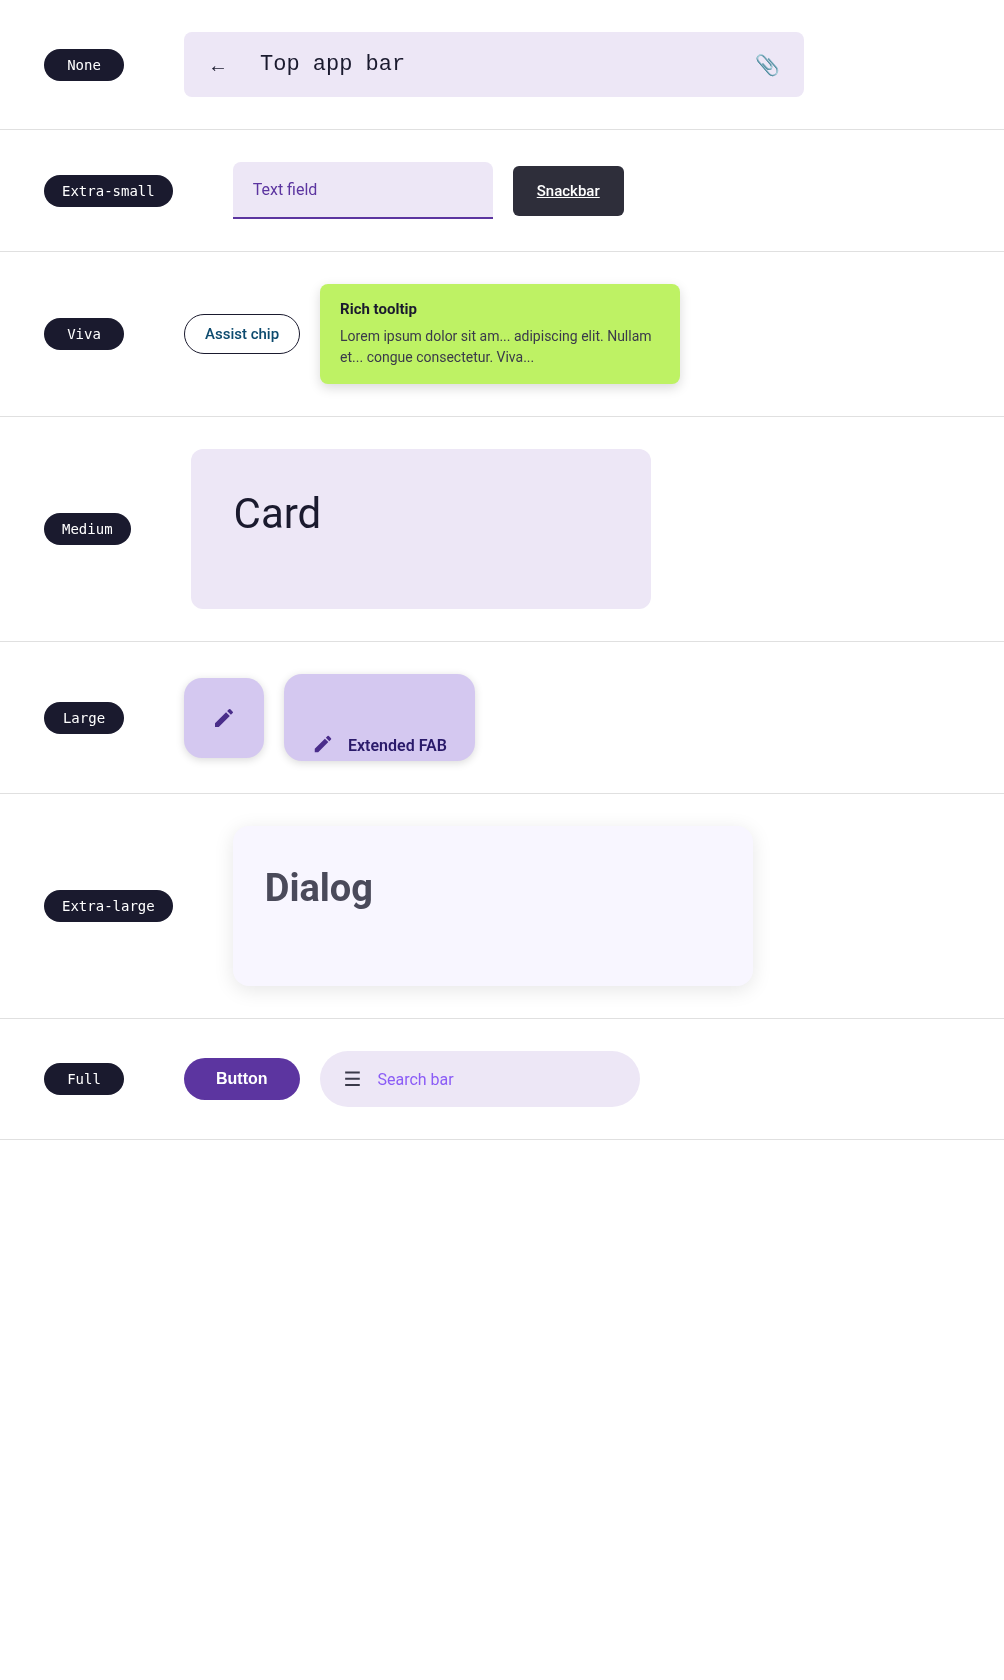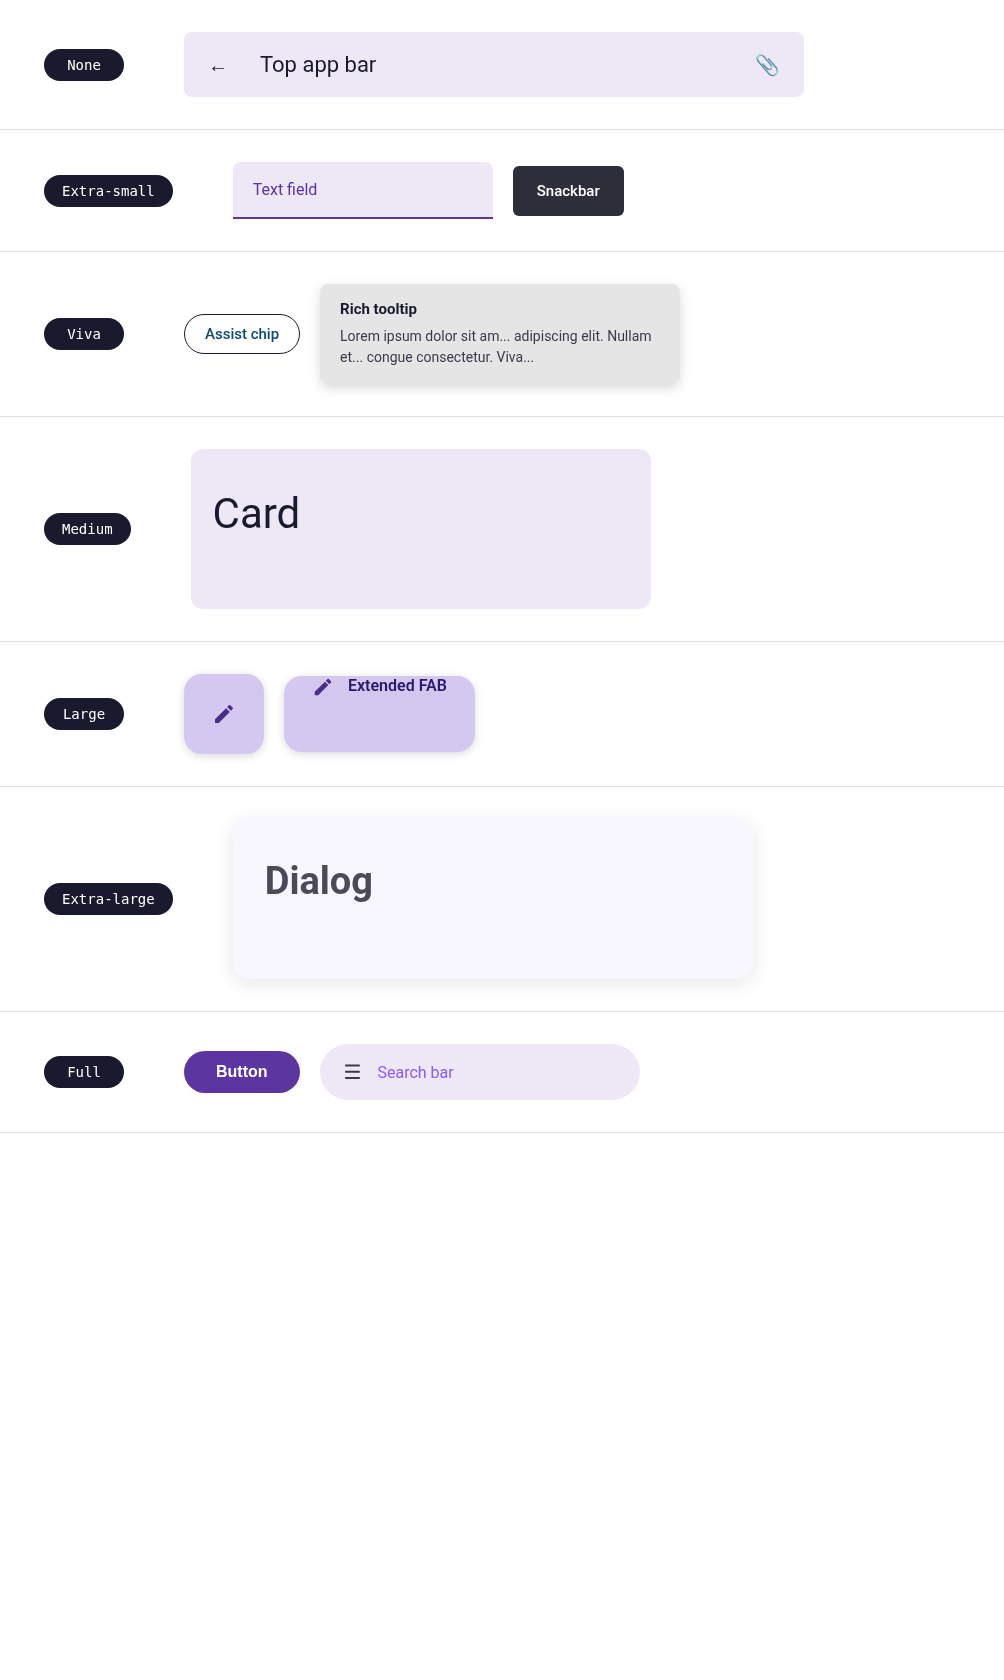--- a/index.html
+++ b/index.html
@@ -63,20 +63,21 @@
     .top-app-bar-back {
       font-size: 20px;
       color: #1a1a2e;
       margin-right: 12px;
     }
 
     .top-app-bar-title {
       font-size: 22px;
       color: #1a1a2e;
       flex: 1;
+      font-family: Liberation Mono, monospace;
     }
 
     .top-app-bar-icon {
       font-size: 20px;
       color: #1a1a2e;
     }
 
     
     .text-field-container {
       background: #ede7f6;
@@ -93,35 +94,36 @@
     }
 
     .snackbar {
       background: #2e2e3a;
       color: #ffffff;
       border-radius: 6px;
       padding: 16px 24px;
       font-size: 15px;
       font-weight: 500;
       white-space: nowrap;
+      text-decoration: underline;
     }
 
     
     .assist-chip {
       border: 1.5px solid #1a1a2e;
       border-radius: 20px;
       padding: 10px 20px;
       font-size: 15px;
       font-weight: 500;
       background: transparent;
       color: #0c4a6e;
     }
 
     .rich-tooltip {
-      background: #e5e5e5;
+      background: #bef264;
       border-radius: 8px;
       padding: 16px 20px;
       max-width: 360px;
       box-shadow: 0 4px 12px rgba(0,0,0,0.15);
     }
 
     .rich-tooltip-title {
       font-size: 15px;
       font-weight: 700;
       color: #1a1a2e;
@@ -131,21 +133,21 @@
     .rich-tooltip-body {
       font-size: 14px;
       color: #3a3a4a;
       line-height: 1.5;
     }
 
     
     .card {
       background: #ede7f6;
       border-radius: 12px;
-      padding: 40px 22px;
+      padding: 40px 43px;
       min-width: 460px;
       min-height: 160px;
     }
 
     .card-title {
       font-size: 42px;
       color: #1a1a2e;
       font-weight: 400;
     }
 
@@ -159,24 +161,24 @@
       align-items: center;
       justify-content: center;
       font-size: 22px;
       color: #4a2d8a;
       box-shadow: 0 2px 8px rgba(0,0,0,0.15);
     }
 
     .extended-fab {
       background: #d4c8f0;
       border-radius: 18px;
-      padding: 0 28px;
-      height: 76px;
-      display: flex;
-      align-items: flex-start;
+      padding: 6px 28px;
+      height: 87px;
+      display: flex;
+      align-items: flex-end;
       gap: 14px;
       font-size: 16px;
       font-weight: 600;
       color: #2a1a6a;
       box-shadow: 0 2px 8px rgba(0,0,0,0.15);
     }
 
     
     .dialog {
       background: #f8f6ff;

